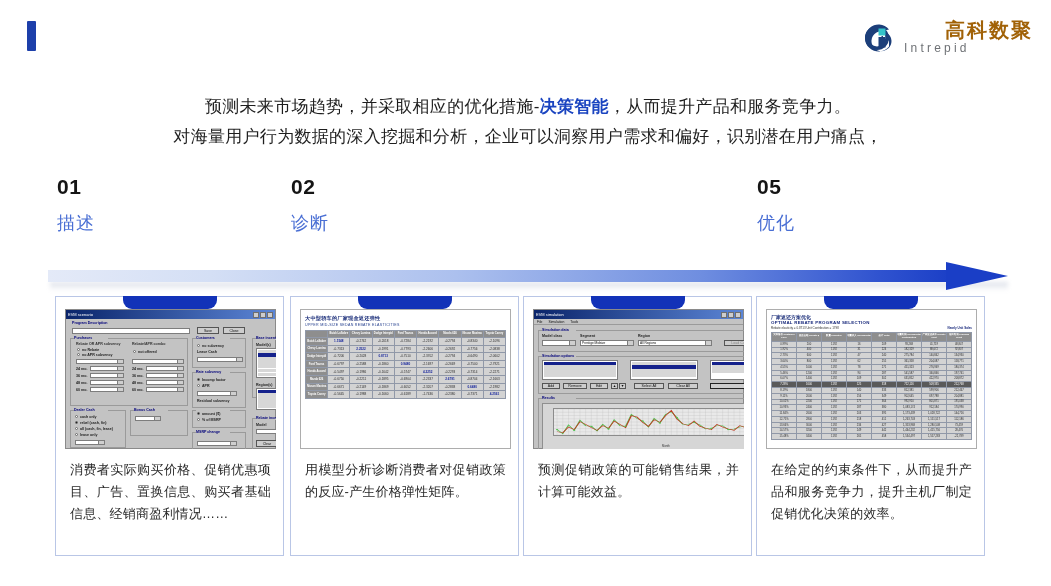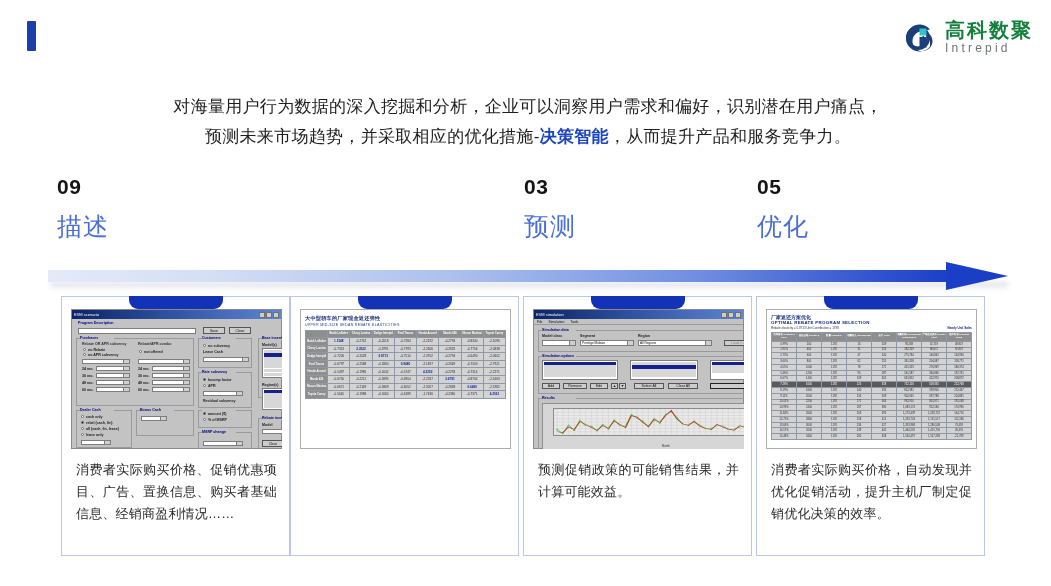--- a/index.html
+++ b/index.html
@@ -18,33 +18,33 @@
   .title-wrap { position:absolute; left:27px; top:21px; display:flex; align-items:center; gap:11px; }
   .title-bar { width:9px; height:30px; background:#1d3faa; border-radius:1px; }
   .page-title {
     font-size:25px; font-weight:bold; color:#1a44c0; letter-spacing:1px;
     white-space:nowrap; line-height:1;
   }
 
   .logo { position:absolute; right:18px; top:20px; display:flex; align-items:center; gap:9px; }
   .logo-mark { width:36px; height:36px; position:relative; flex:0 0 auto; }
   .logo-text { display:flex; flex-direction:column; justify-content:center; }
-  .logo-cn { font-size:20px; font-weight:bold; color:#15803d; letter-spacing:2px; line-height:1.05; }
+  .logo-cn { font-size:20px; font-weight:bold; color:#a16207; letter-spacing:2px; line-height:1.05;margin-left:41px; }
   .logo-en { font-size:12px; color:#6f7276; letter-spacing:3.2px; line-height:1.1; margin-top:1px; }
 
   
   .lede { position:absolute; left:48px; top:92px; width:960px; text-align:center; }
   .lede p { margin:0; font-size:17px; line-height:1.75; color:#1e1e1e; letter-spacing:.3px; }
   .hl { color:#1a44c0; font-weight:bold; }
 
   
   .steps { position:absolute; left:0; top:176px; width:1051px; height:74px; }
   .step { position:absolute; top:0; }
   .step-num { font-size:21px; font-weight:bold; color:#151515; line-height:1; letter-spacing:.5px; }
-  .step-label { margin-top:17px; font-size:25px; color:#4a6fd4; line-height:1; letter-spacing:1px; }
+  .step-label { margin-top:17px; font-size:18px; color:#4a6fd4; line-height:1; letter-spacing:1px; }
   .s1 { left:57px; } .s2 { left:291px; } .s3 { left:524px; } .s4 { left:757px; }
 
   
   .arrow-wrap { position:absolute; left:48px; top:262px; width:962px; height:32px; }
   .arrow-shaft {
     position:absolute; left:0; top:8px; width:906px; height:12px;
     background:linear-gradient(90deg,#e4eaf8 0%,#d4dff5 18%,#acc0ee 45%,#6f8ee0 72%,#2f52cf 92%,#1a3ec6 100%);
   }
   .arrow-head {
     position:absolute; left:898px; top:0; width:0; height:0;
@@ -56,21 +56,21 @@
     background:linear-gradient(180deg,rgba(120,135,170,.26),rgba(255,255,255,0));
     filter:blur(2px);
   }
 
   
   .cards { position:absolute; left:0; top:296px; width:1051px; height:262px; }
   .card {
     position:absolute; top:0; width:229px; height:260px;
     background:#ffffff; border:1px solid #b9c6e6;
   }
-  .c1 { left:61px; } .c2 { left:290px; } .c3 { left:523px; } .c4 { left:756px; }
+  .c1 { left:55px; } .c2 { left:290px; } .c3 { left:523px; } .c4 { left:756px; }
   .card-tab {
     position:absolute; left:50%; top:-1px; transform:translateX(-50%);
     width:94px; height:13px; background:#1232b8;
     border-bottom-left-radius:9px; border-bottom-right-radius:9px;
   }
   .thumb { position:absolute; left:9px; top:12px; width:211px; height:140px; overflow:hidden; }
   .caption {
     position:absolute; left:14px; right:12px; top:162px;
     font-size:13px; line-height:1.68; color:#2a2a2a; letter-spacing:.2px;
     text-align:justify;
@@ -158,32 +158,32 @@
       </svg>
     </div>
     <div class="logo-text">
       <div class="logo-cn">高科数聚</div>
       <div class="logo-en">Intrepid</div>
     </div>
   </div>
 </div>
 
 <div class="lede">
+  <p><span>预测未来市场趋势，并采取相应的优化措施-</span><span class="hl">决策智能</span><span>，从而提升产品和服务竞争力。</span></p>
   <p>对海量用户行为数据的深入挖掘和分析，企业可以洞察用户需求和偏好，识别潜在用户痛点，</p>
-  <p><span>预测未来市场趋势，并采取相应的优化措施-</span><span class="hl">决策智能</span><span>，从而提升产品和服务竞争力。</span></p>
 </div>
 
 <div class="steps">
   <div class="step s1">
-    <div class="step-num">09</div>
+    <div class="step-num">01</div>
     <div class="step-label">描述</div>
   </div>
-  <div class="step s3">
-    <div class="step-num">03</div>
-    <div class="step-label">预测</div>
+  <div class="step s2">
+    <div class="step-num">02</div>
+    <div class="step-label">诊断</div>
   </div>
   <div class="step s4">
     <div class="step-num">05</div>
     <div class="step-label">优化</div>
   </div>
 </div>
 
 <div class="arrow-wrap">
   <div class="arrow-shadow"></div>
   <div class="arrow-shaft"></div>
@@ -423,20 +423,21 @@
                 <td>-0.6189</td>
                 <td>-1.7436</td>
                 <td>-0.2380</td>
                 <td>-0.7371</td>
                 <td class="diag">4.2561</td>
               </tr>
             </tbody>
         </table>
       </div>
     </div>
+    <div class="caption">用模型分析诊断消费者对促销政策的反应-产生价格弹性矩阵。</div>
   </div>
 
   <div class="card c3">
     <div class="card-tab"></div>
     <div class="thumb">
       <div class="win">
         <div class="win-bar">
           <span>EVM simulation</span>
           <span class="win-btns">
               <i></i>
@@ -759,16 +760,16 @@
                 <td>265</td>
                 <td>458</td>
                 <td>1,534,497</td>
                 <td>1,557,283</td>
                 <td>-22,789</td>
               </tr>
             </tbody>
         </table>
       </div>
     </div>
-    <div class="caption">消费者实际购买价格，自动发现并优化促销活动，提升主机厂制定促销优化决策的效率。</div>
+    <div class="caption">在给定的约束条件下，从而提升产品和服务竞争力，提升主机厂制定促销优化决策的效率。</div>
   </div>
 
 </div>
 
 </body></html>

